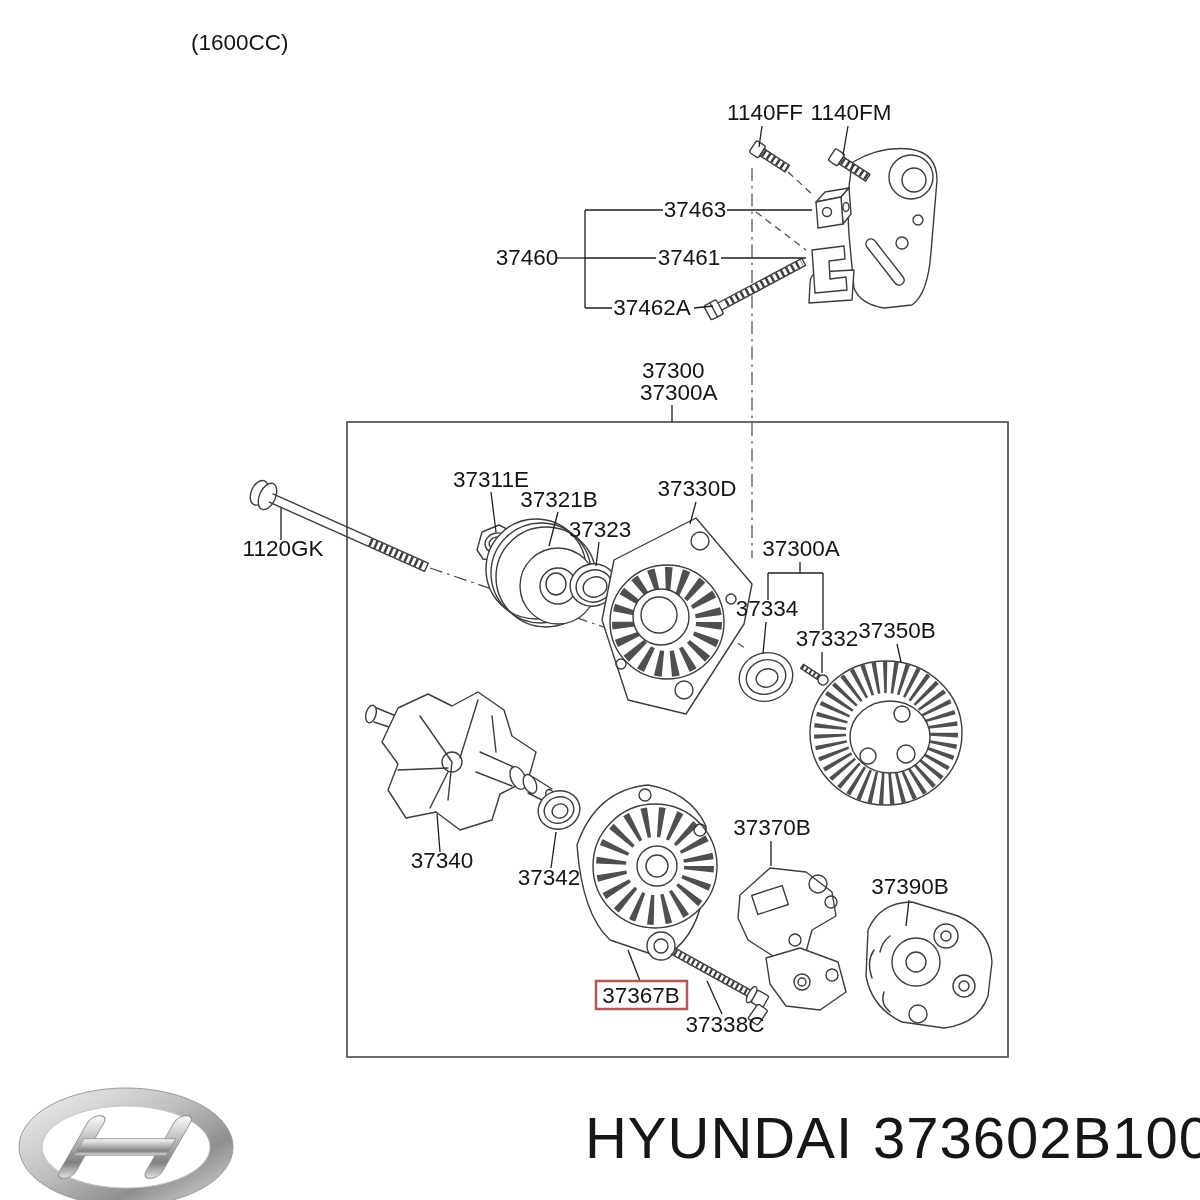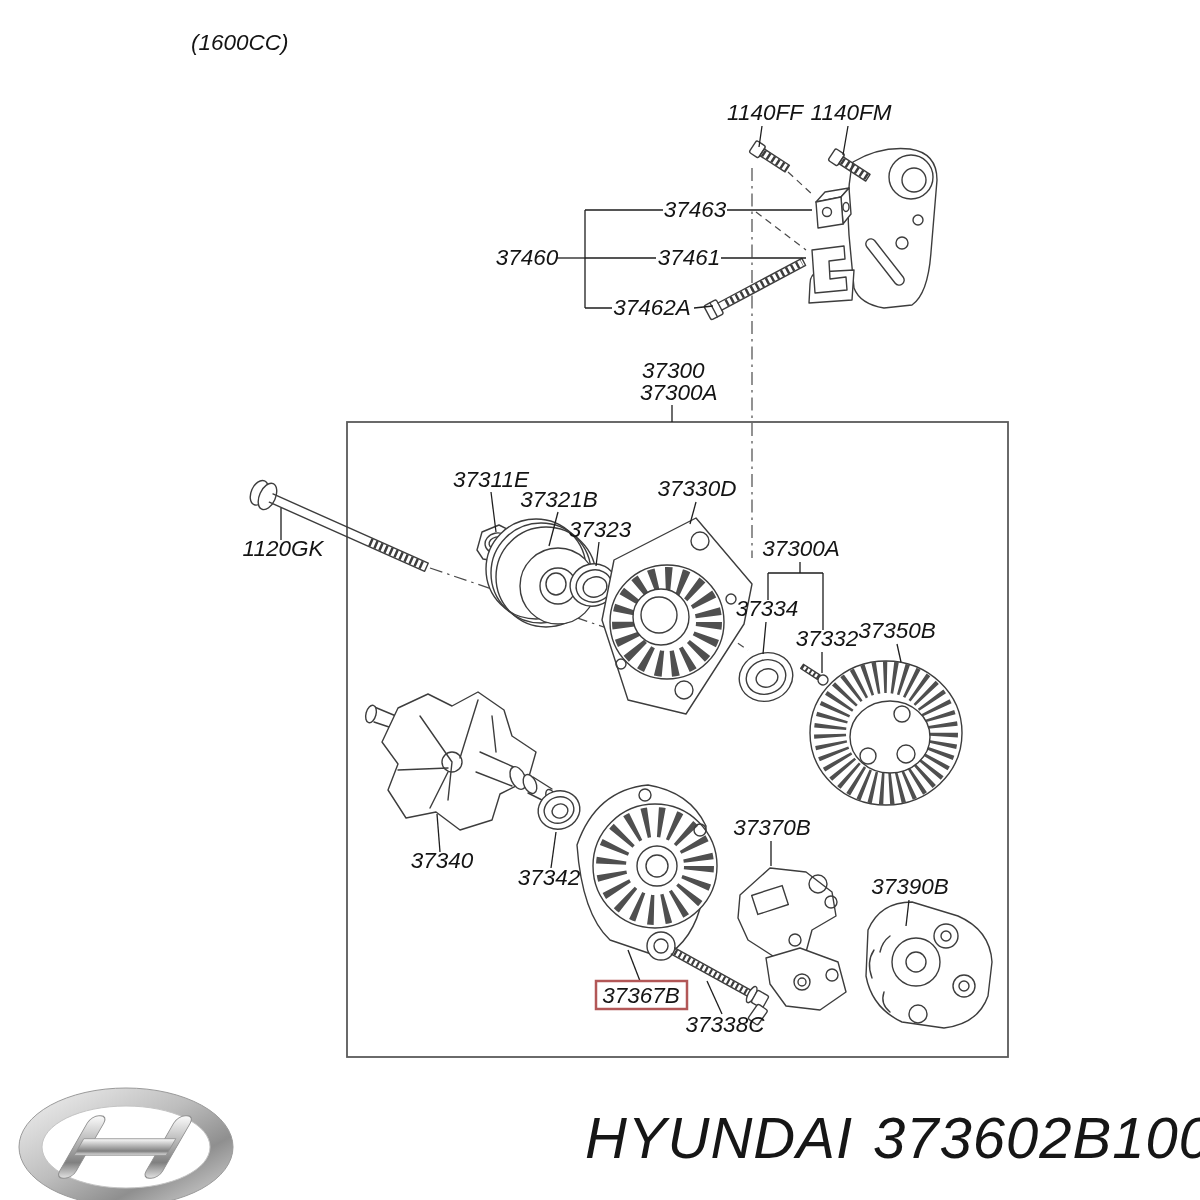--- a/index.html
+++ b/index.html
@@ -1,17 +1,17 @@
 <!DOCTYPE html>
 <html><head>
 <meta charset="utf-8">
 <style>
   html,body{margin:0;padding:0;background:#ffffff;}
   #stage{position:relative;width:1200px;height:1200px;background:#fff;overflow:hidden;
-         font-family:"Liberation Sans",sans-serif;font-style:italic;}
+         font-family:"Liberation Sans",sans-serif;}
   svg{display:block;}
   .lbl{font-family:"Liberation Sans",sans-serif;font-size:22.5px;fill:#141414;}
   .lbl2{font-family:"Liberation Sans",sans-serif;font-size:58px;fill:#161616;letter-spacing:1px;}
   .ln{fill:none;stroke:#1e1e1e;stroke-width:1.3;}
   .pt{fill:#ffffff;stroke:#3d3d3d;stroke-width:1.4;stroke-linejoin:round;stroke-linecap:round;}
   .ptn{fill:none;stroke:#3d3d3d;stroke-width:1.4;stroke-linejoin:round;stroke-linecap:round;}
   .dash{fill:none;stroke:#4a4a4a;stroke-width:1.2;stroke-dasharray:7 5;}
   .dashdot{fill:none;stroke:#4a4a4a;stroke-width:1.2;stroke-dasharray:13 5 2.5 5;}
   .hatch{fill:none;stroke:#4f4f4f;}
   .thr{fill:none;stroke:#3d3d3d;}

